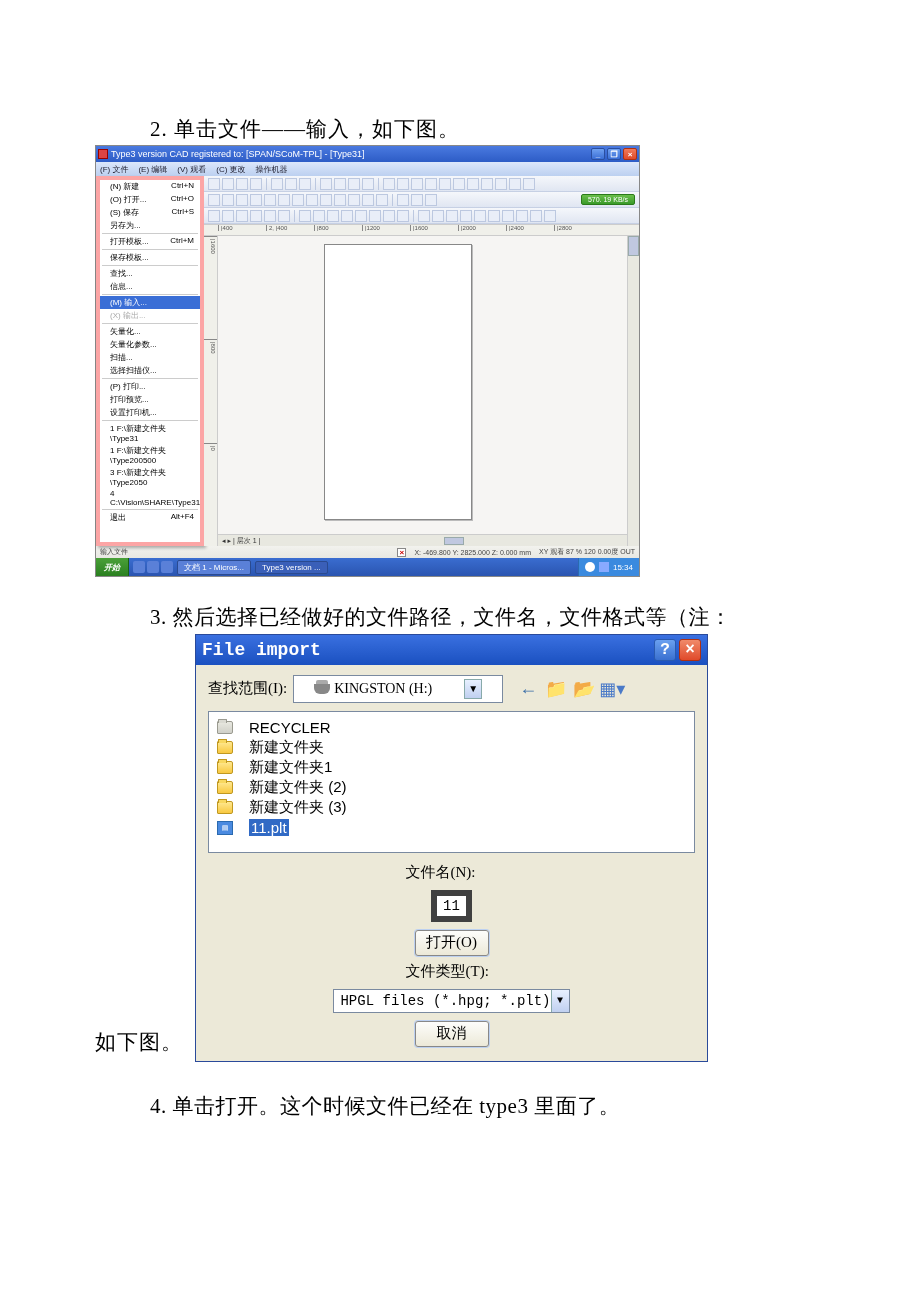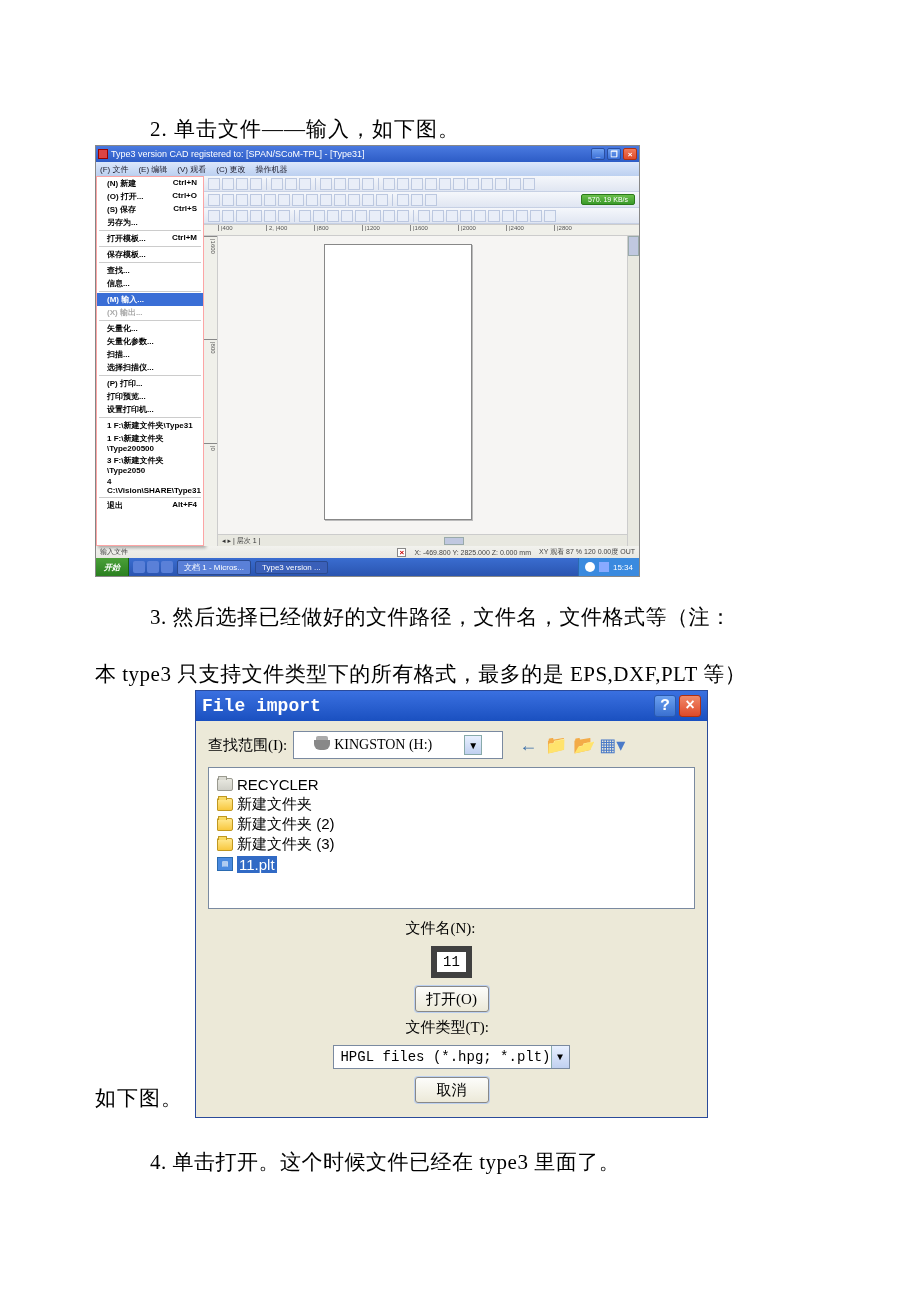--- a/index.html
+++ b/index.html
@@ -15,21 +15,21 @@
     .app-titlebar .icon-box { width:10px; height:10px; background:#d44; border:1px solid #900; }
     .win-btns { display:flex; gap:2px; }
     .win-btns span { width:14px; height:12px; background: linear-gradient(#6fa0f0,#3a6ed6); border:1px solid #2a4ea0; display:inline-flex; align-items:center; justify-content:center; font-size:8px; color:#fff; font-weight:bold; border-radius:2px;}
     .win-btns span.close { background: linear-gradient(#f07a5a,#e04a2a); border-color:#b03010;}
     
     .app-menubar { background: linear-gradient(#dce7fb, #bcd0f0); height: 14px; font-size: 8px; color: #223; display:flex; align-items:center; padding: 0 4px; gap: 10px; }
     .app-menubar span { cursor:default; }
     
     .app-body { display:flex; height: 370px; }
     
-    .dropdown-menu { width: 108px; background:#fff; border:1px solid #fca5a5; box-shadow: 2px 2px 3px rgba(0,0,0,.3); font-size:8px; color:#000;font-weight:bold; }
+    .dropdown-menu { width: 108px; background:#fff; border:4px solid #fca5a5; box-shadow: 2px 2px 3px rgba(0,0,0,.3); font-size:8px; color:#000; }
     .dropdown-menu .mi { display:flex; justify-content:space-between; padding: 1px 6px 1px 10px; cursor:default; }
     .dropdown-menu .sep { border-top:1px solid #ccc; margin:1px 2px; height:0; }
     .dropdown-menu .mi.hi { background:#3a6ed6; color:#fff; }
     .dropdown-menu .mi.dis { color:#aaa; }
     
     .app-work { flex:1; display:flex; flex-direction:column; }
     .toolbars { border-bottom:1px solid #ccc; }
     .toolbar { height:16px; background:linear-gradient(#f5f7fb,#e0e6f2); border-bottom:1px solid #c6d0e4; display:flex; align-items:center; gap:2px; padding:0 4px; }
     .toolbar i { width:12px; height:12px; background:#e9eef8; border:1px solid #bcc8e0; display:inline-block; }
     .toolbar .grp-sep { width:1px; height:12px; background:#bcc8e0; margin:0 2px; }
@@ -79,21 +79,21 @@
     .fd-lookin { display:flex; align-items:center; gap:6px; margin-bottom:8px; }
     .fd-lookin label { font-family:"SimSun"; }
     .fd-lookin .combo { flex:0 0 210px; height:28px; border:1px solid #7a8aa0; background:#fff; display:flex; align-items:center; padding:0 20px; font-family:Liberation Serif, serif; font-size:14px; }
     .fd-lookin .combo .disk { width:16px; height:10px; background:#888; border-radius:0 0 6px 6px; margin-right:4px; position:relative; }
     .fd-lookin .combo .disk::before { content:""; position:absolute; top:-4px; left:2px; right:2px; height:4px; background:#aaa; border-radius:2px 2px 0 0; }
     .fd-lookin .combo .dd { margin-left:auto; width:18px; height:20px; background:linear-gradient(#e8f0ff,#c0d0f0); border:1px solid #8aa; display:flex; align-items:center; justify-content:center; font-size:10px; }
     .fd-lookin .nav-icons { display:flex; gap:6px; align-items:center; margin-left:8px; }
     .fd-lookin .nav-icons i { width:22px; height:22px; display:inline-flex; align-items:center; justify-content:center; color:#3a6ea8; font-size:18px; font-style:normal; }
     
     .fd-list { height:142px; border:1px solid #7a8aa0; background:#fff; padding:6px 8px; font-size:15px; }
-    .fd-list .item { display:flex; align-items:center; gap:4px; height:20px; cursor:default; }
+    .fd-list .item { display:flex; align-items:center; gap:16px; height:20px; cursor:default; }
     .fd-list .folder-ic { width:16px; height:13px; background:linear-gradient(#ffe890, #f8c840); border:1px solid #c09820; border-radius:1px 2px 2px 1px; position:relative; }
     .fd-list .folder-ic::before { content:""; position:absolute; top:-3px; left:0; width:7px; height:3px; background:#f8d860; border:1px solid #c09820; border-bottom:none; border-radius:1px 1px 0 0; }
     .fd-list .folder-ic.gray { background:linear-gradient(#e8e8e0,#d0d0c8); border-color:#9a9a90; }
     .fd-list .folder-ic.gray::before { background:#dadad2; border-color:#9a9a90; }
     .fd-list .file-ic { width:16px; height:14px; background:#4a8ae0; border:1px solid #2a6ab0; font-size:7px; color:#fff; display:inline-flex; align-items:center; justify-content:center; }
     .fd-list .item.sel span.fname { background:#316ac5; color:#fff; padding:0 2px; }
     
     .fd-bottom { margin-top:10px; font-size:15px; }
     .fd-row { display:flex; align-items:center; gap:8px; margin-bottom:6px;flex-direction:column; }
     .fd-row label { width:92px; font-family:"SimSun"; }
@@ -329,21 +329,20 @@
       <div class="task">Type3 version ...</div>
       <div class="tray">
         <i style="width:10px;height:10px;background:#fff;border-radius:50%"></i>
         <i style="width:10px;height:10px;background:#8af"></i>
         <span>15:34</span>
       </div>
     </div>
   </div>
 
   <div class="step3-text">3. 然后选择已经做好的文件路径，文件名，文件格式等（注：</div>
-  <div class="step3-text line2">本 type3 只支持文件类型下的所有格式，最多的是 EPS,DXF,PLT 等）</div>
 
   <div class="dialog-row">
     <span class="dialog-prefix">如下图。</span>
     <div class="file-dialog">
       <div class="fd-title">
         <span>File import</span>
         <div class="btns">
           <span class="help">?</span>
           <span class="close2">×</span>
         </div>
@@ -364,20 +363,24 @@
           </div>
         </div>
         <div class="fd-list">
           <div class="item">
               <span class="folder-ic gray"></span>
               <span>RECYCLER</span>
             </div>
           <div class="item">
               <span class="folder-ic"></span>
               <span>新建文件夹</span>
+            </div>
+          <div class="item">
+              <span class="folder-ic"></span>
+              <span>新建文件夹1</span>
             </div>
           <div class="item">
               <span class="folder-ic"></span>
               <span>新建文件夹 (2)</span>
             </div>
           <div class="item">
               <span class="folder-ic"></span>
               <span>新建文件夹 (3)</span>
             </div>
           <div class="item sel">

